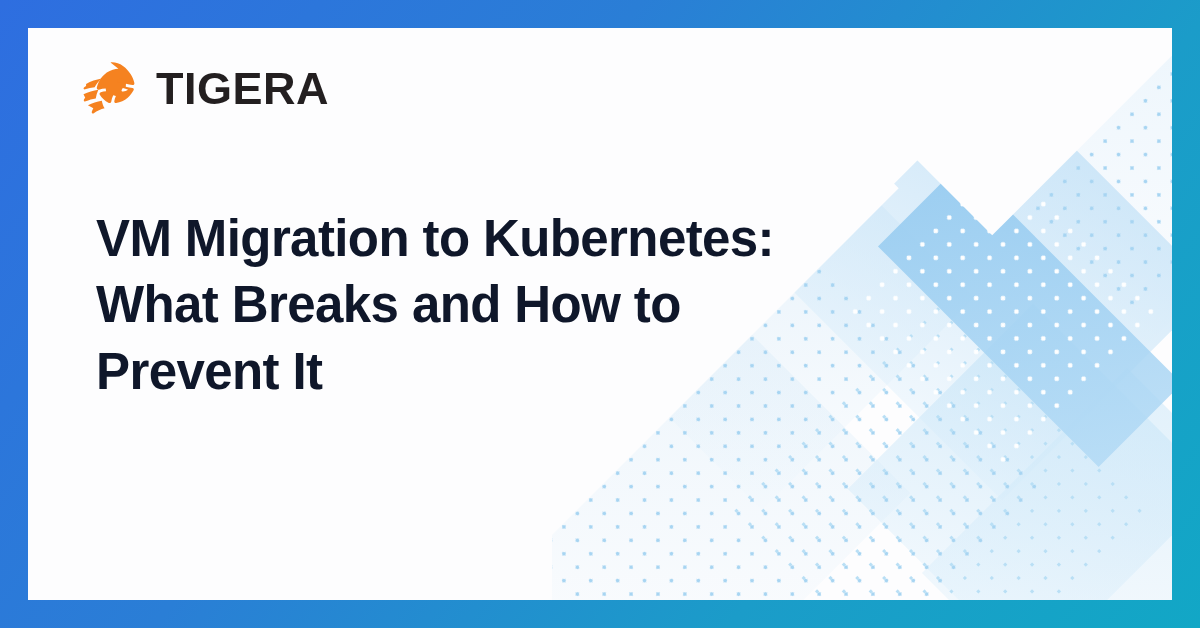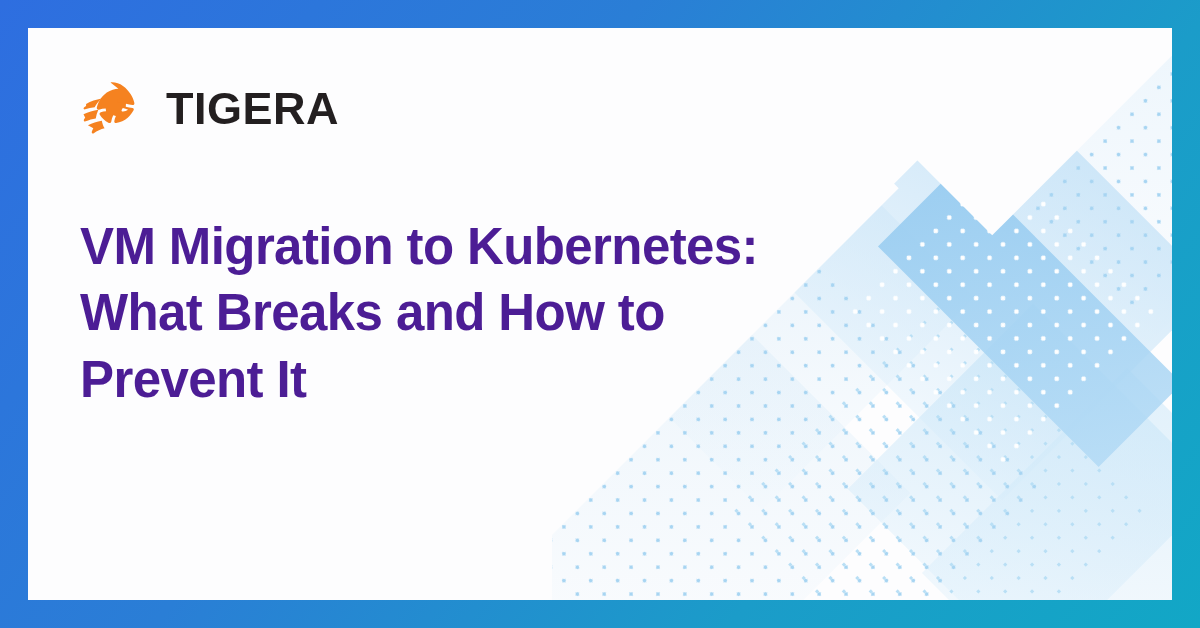--- a/index.html
+++ b/index.html
@@ -147,45 +147,43 @@
     transform:rotate(45deg);
     transform-origin:center center;
   }
 
   
   .logo-row {
     position:absolute;
     left:52px; top:32px;
     display:flex;
     align-items:center;
-    gap:24px;
-    margin-top:20px;
+    gap:14px;
   }
   .logo-mark { width:62px; height:56px; display:block; }
   .logo-word {
     font-size:45px;
     font-weight:700;
     letter-spacing:.5px;
     color:#231f20;
     line-height:1;
     font-family:"Liberation Sans", sans-serif;
   }
 
   
   .headline {
     position:absolute;
-    left:52px; top:178px;
+    left:68px; top:178px;
     width:810px;
     font-size:51px;
     font-weight:700;
     line-height:1.30;
     letter-spacing:-0.6px;
-    color:#4c1d95;
+    color:#0f172a;
     white-space:pre-line;
-    margin-top:8px;
   }
 </style>
 </head>
 <body>
 
 <div class="card">
 
   <div class="canvas">
 
     <div class="decor">

